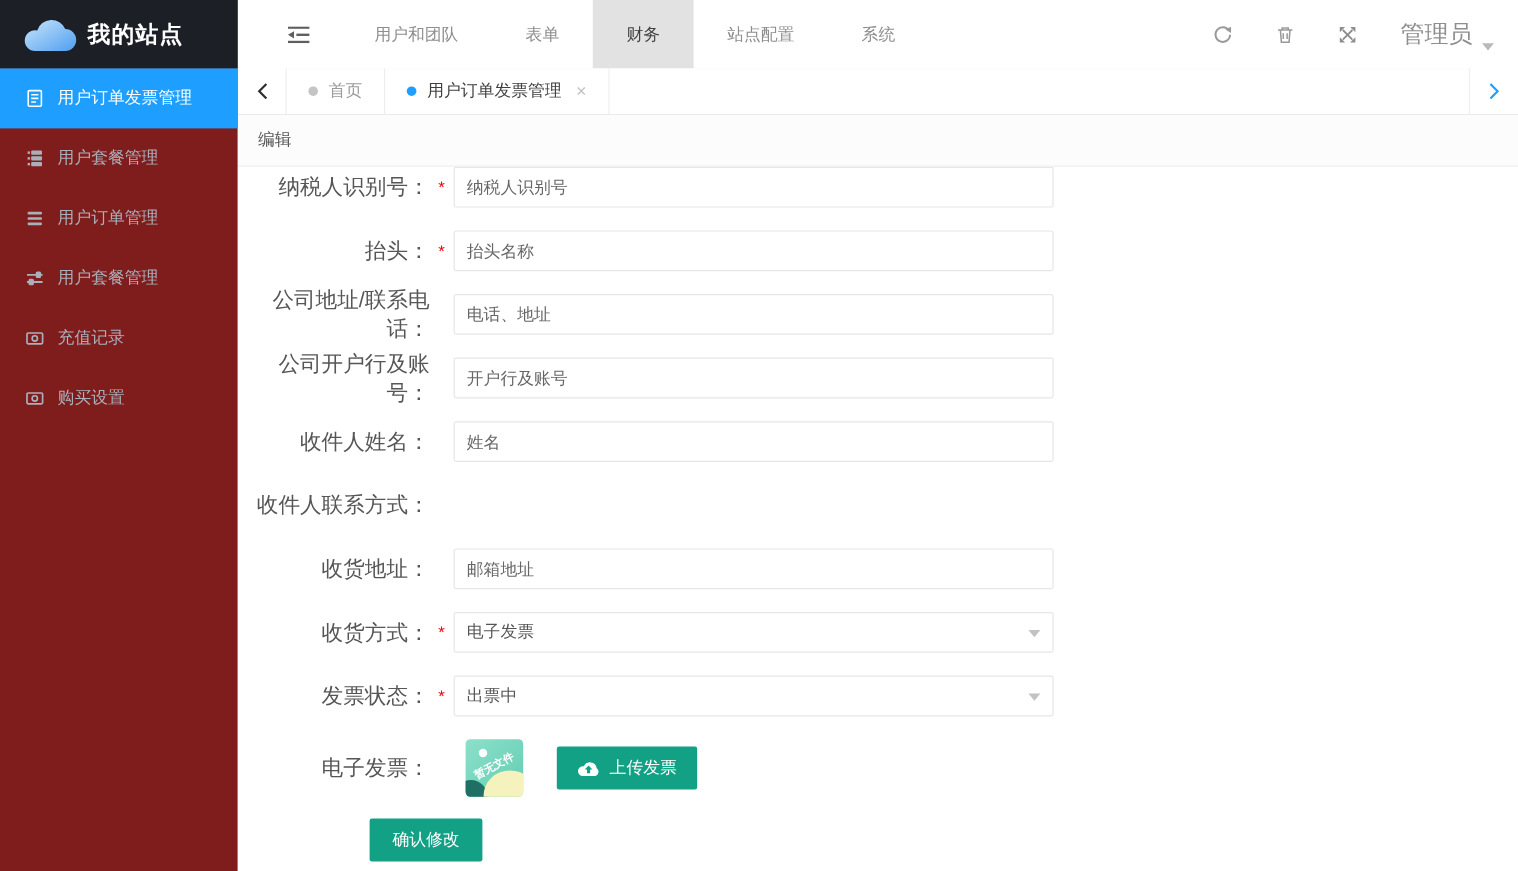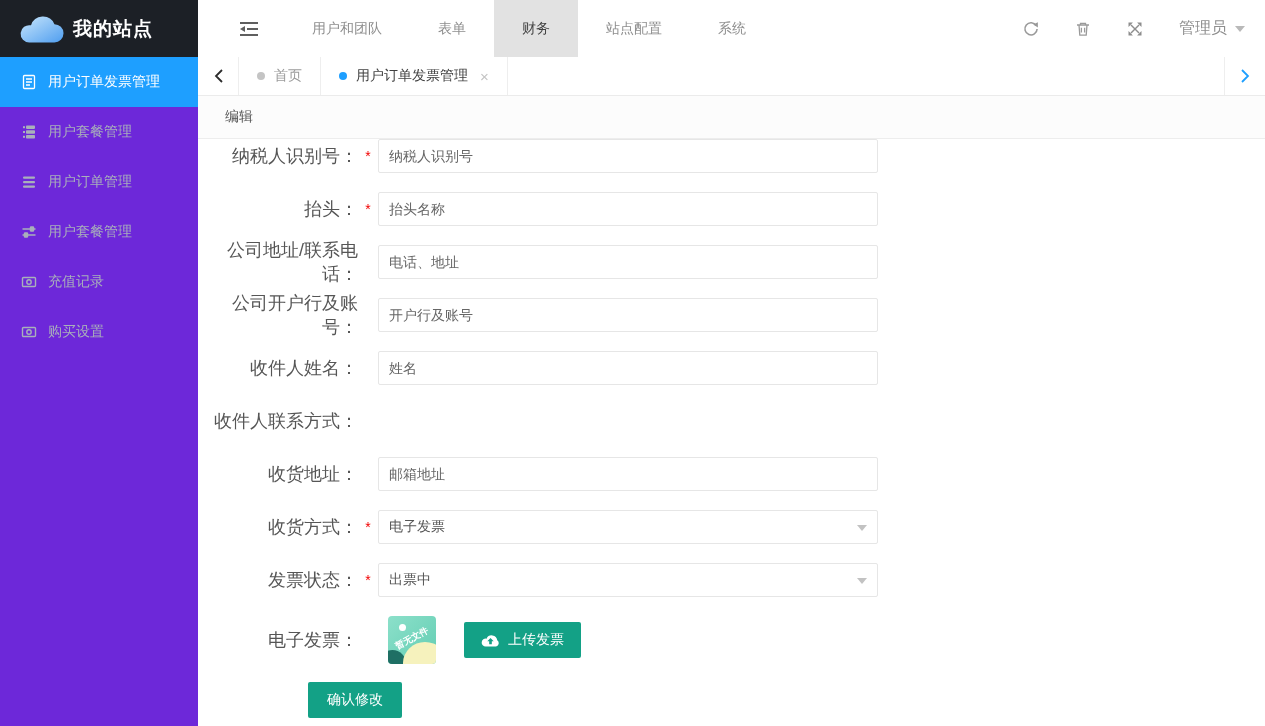--- a/index.html
+++ b/index.html
@@ -1,50 +1,50 @@
 <!DOCTYPE html>
 <html><head>
 <meta charset="utf-8">
 <style>
   html,body{margin:0;padding:0;}
   body{font-family:"Liberation Sans","DejaVu Sans",sans-serif;background:#fff;}
   .app{position:relative;width:1265px;height:726px;overflow:hidden;background:#fff;}
 
   
-  .sidebar{position:absolute;left:0;top:0;width:198px;height:726px;background:#6d28d9;z-index:5;}
+  .sidebar{position:absolute;left:0;top:0;width:198px;height:726px;background:#7f1d1d;z-index:5;}
   .logo{height:57px;background:#1c2026;display:flex;align-items:center;padding-left:18px;gap:9px;}
   .logo-title{color:#ffffff;font-size:19px;font-weight:bold;letter-spacing:1px;}
   .menu-item{height:50px;display:flex;align-items:center;padding-left:21px;gap:11px;color:#a9b0ba;font-size:14px;cursor:pointer;}
   .menu-item.active{background:#1e9fff;color:#fff;}
   .menu-item svg{width:16px;height:16px;flex:none;}
 
   
   .header{position:absolute;left:198px;top:0;right:0;height:57px;background:#fff;border-bottom:1px solid #f0f0f0;display:flex;align-items:center;}
   .collapse-btn{margin-left:42px;width:18px;height:14px;cursor:pointer;flex:none;}
   .nav{display:flex;height:100%;margin-left:26px;}
   .nav-item{display:flex;align-items:center;padding:0 28px;font-size:14px;color:#8e8e8e;cursor:pointer;white-space:nowrap;}
   .nav-item.active{background:#e2e2e2;color:#424242;}
   .header-right{margin-left:auto;display:flex;align-items:center;gap:36px;padding-right:20px;}
   .hicon{width:16px;height:16px;cursor:pointer;display:block;}
-  .user{display:flex;align-items:center;gap:8px;color:#8e8e8e;font-size:16px;cursor:pointer;}
+  .user{display:flex;align-items:flex-end;gap:8px;color:#8e8e8e;font-size:20px;cursor:pointer;}
   .caret{width:0;height:0;border-left:5px solid transparent;border-right:5px solid transparent;border-top:6px solid #b9b9b9;}
 
   
   .tabbar{position:absolute;left:198px;top:57px;right:0;height:38px;background:#fff;border-bottom:1px solid #ebebeb;display:flex;}
   .tab-arrow{width:40px;height:38px;display:flex;align-items:center;justify-content:center;cursor:pointer;background:#fff;}
   .tab-arrow.left{border-right:1px solid #eee;}
   .tab-arrow.right{position:absolute;right:0;top:0;border-left:1px solid #eee;}
   .tab{display:flex;align-items:center;gap:9px;padding:0 18px;border-right:1px solid #eee;font-size:14px;color:#9b9b9b;cursor:pointer;white-space:nowrap;}
   .dot{width:8px;height:8px;border-radius:50%;background:#c4c4c4;flex:none;}
   .tab.active{color:#3f3f3f;}
   .tab.active .dot{background:#1e9fff;}
   .tab-close{color:#c3c3c3;font-size:15px;margin-left:3px;cursor:pointer;}
 
   
-  .panel-head{position:absolute;left:198px;top:96px;right:0;height:42px;background:#fcfcfc;border-bottom:1px solid #ededed;display:flex;align-items:center;padding-left:27px;font-size:14px;color:#555;}
+  .panel-head{position:absolute;left:198px;top:96px;right:0;height:42px;background:#fcfcfc;border-bottom:1px solid #ededed;display:flex;align-items:center;padding-left:17px;font-size:14px;color:#555;}
 
   
   .content{position:absolute;left:198px;top:139px;right:0;bottom:0;background:#fff;overflow:hidden;}
   .frow{display:flex;align-items:center;margin-bottom:19px;height:34px;}
   .flabel{width:160px;text-align:right;font-size:18px;color:#565656;flex:none;}
   .fstar{width:20px;text-align:center;color:#f20000;font-size:14px;flex:none;}
   .fctl{width:500px;flex:none;position:relative;}
   input.text{width:100%;height:34px;box-sizing:border-box;border:1px solid #e6e6e6;border-radius:2px;padding:16px 10px;font-size:14px;color:#333;outline:none;background:#fff;font-family:inherit;}
   input.text::placeholder{color:#666;opacity:1;}
   .select{width:100%;height:34px;box-sizing:border-box;border:1px solid #e6e6e6;border-radius:2px;display:flex;align-items:center;padding:0 30px 0 10px;font-size:14px;color:#555;position:relative;cursor:pointer;background:#fff;}

